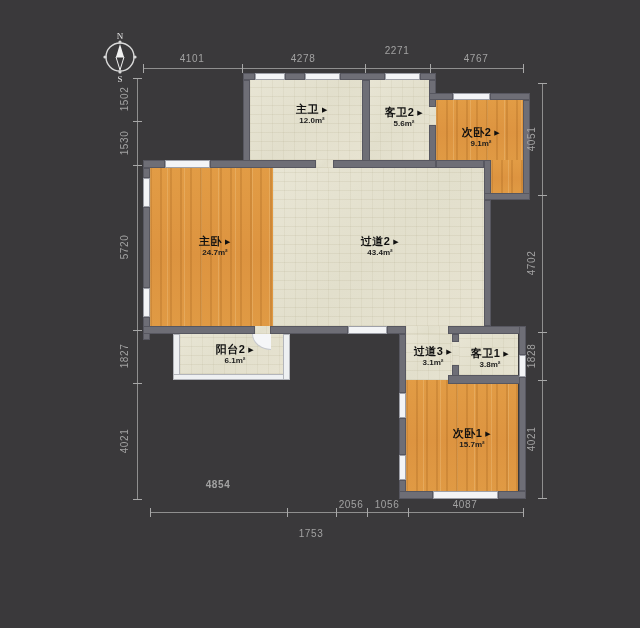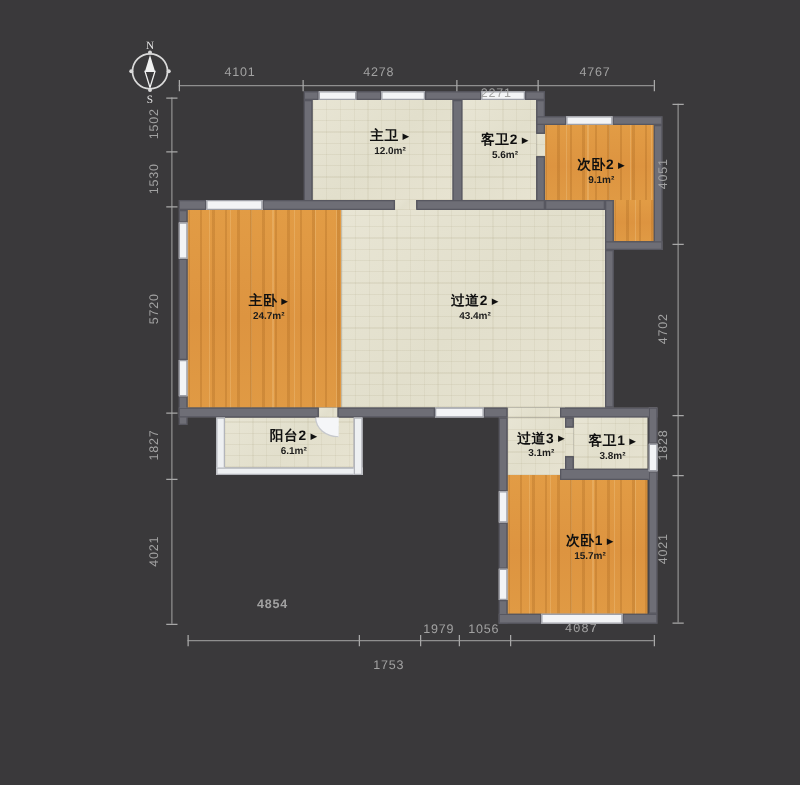--- a/index.html
+++ b/index.html
@@ -170,21 +170,21 @@
   </div>
 
   <div class="dl" style="left:143px;top:68px;width:380px;height:1px;"></div>
   <div class="dt" style="left:143px;top:64px;width:1px;height:9px;"></div>
   <div class="dt" style="left:242px;top:64px;width:1px;height:9px;"></div>
   <div class="dt" style="left:365px;top:64px;width:1px;height:9px;"></div>
   <div class="dt" style="left:430px;top:64px;width:1px;height:9px;"></div>
   <div class="dt" style="left:523px;top:64px;width:1px;height:9px;"></div>
   <span class="dimtext" style="left:192px;top:58px;">4101</span>
   <span class="dimtext" style="left:303px;top:58px;">4278</span>
-  <span class="dimtext" style="left:397px;top:75px;">2271</span>
+  <span class="dimtext" style="left:397px;top:50px;">2271</span>
   <span class="dimtext" style="left:476px;top:58px;">4767</span>
 
   <div class="dl" style="left:137px;top:78px;width:1px;height:421px;"></div>
   <div class="dt" style="left:133px;top:78px;width:9px;height:1px;"></div>
   <div class="dt" style="left:133px;top:121px;width:9px;height:1px;"></div>
   <div class="dt" style="left:133px;top:165px;width:9px;height:1px;"></div>
   <div class="dt" style="left:133px;top:330px;width:9px;height:1px;"></div>
   <div class="dt" style="left:133px;top:383px;width:9px;height:1px;"></div>
   <div class="dt" style="left:133px;top:499px;width:9px;height:1px;"></div>
   <span class="dimtext v" style="left:124px;top:99px;">1502</span>
@@ -206,17 +206,17 @@
 
   <div class="dl" style="left:150px;top:512px;width:373px;height:1px;"></div>
   <div class="dt" style="left:150px;top:508px;width:1px;height:9px;"></div>
   <div class="dt" style="left:287px;top:508px;width:1px;height:9px;"></div>
   <div class="dt" style="left:336px;top:508px;width:1px;height:9px;"></div>
   <div class="dt" style="left:367px;top:508px;width:1px;height:9px;"></div>
   <div class="dt" style="left:408px;top:508px;width:1px;height:9px;"></div>
   <div class="dt" style="left:523px;top:508px;width:1px;height:9px;"></div>
   <span class="dimtext" style="left:218px;top:484px;font-weight:bold;">4854</span>
   <span class="dimtext" style="left:311px;top:533px;">1753</span>
-  <span class="dimtext" style="left:351px;top:504px;">1979</span>
+  <span class="dimtext" style="left:351px;top:504px;">2056</span>
   <span class="dimtext" style="left:387px;top:504px;">1056</span>
-  <span class="dimtext" style="left:465px;top:504px;font-family:Liberation Mono, monospace;">4087</span>
+  <span class="dimtext" style="left:465px;top:504px;">4087</span>
 
 </div>
 
 </body></html>

